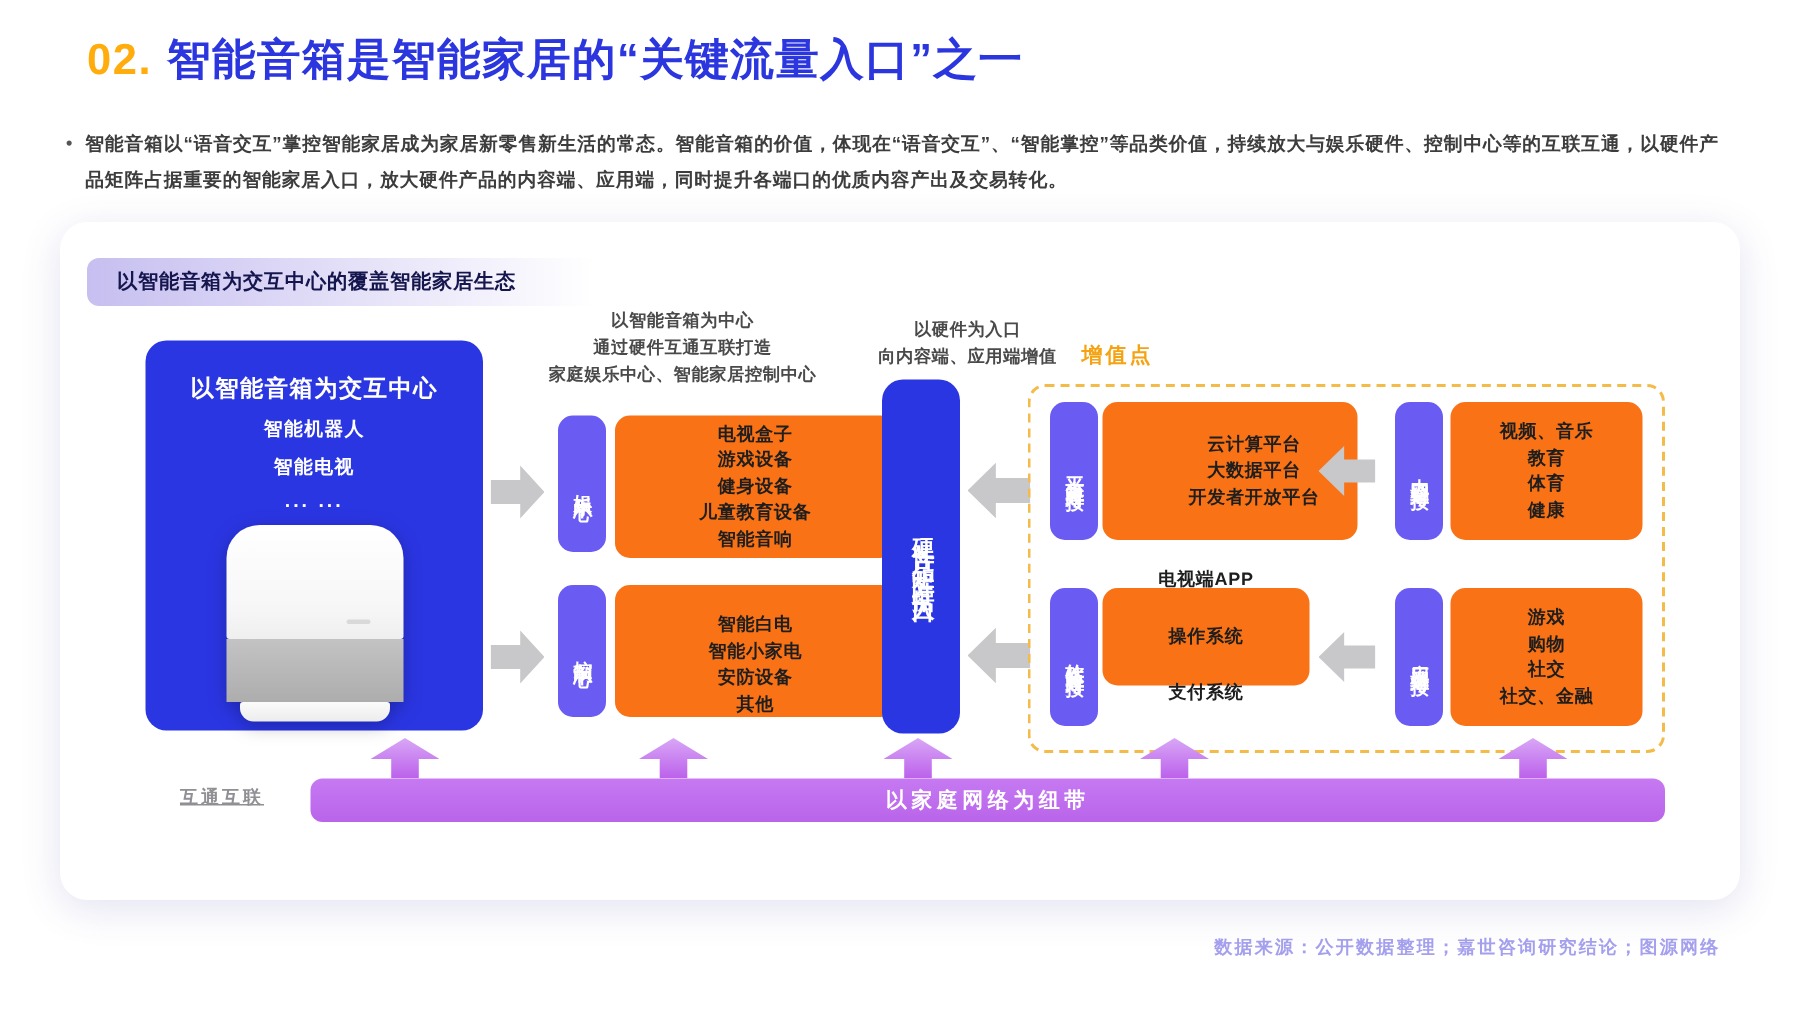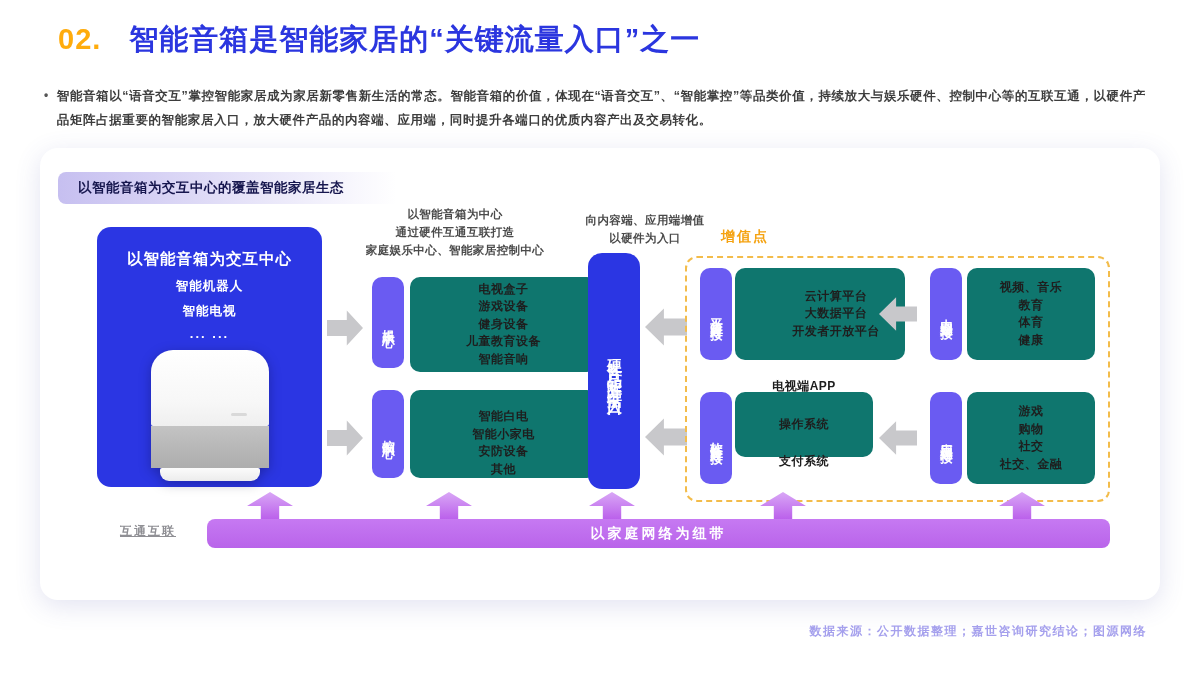--- a/index.html
+++ b/index.html
@@ -2,21 +2,21 @@
 <html><head>
 <meta charset="utf-8">
 <style>
   html,body{margin:0;padding:0;background:#ffffff;}
   .page{position:relative;width:1200px;height:675px;background:#ffffff;overflow:hidden;
         font-family:"Liberation Sans","DejaVu Sans",sans-serif;}
   .abs{position:absolute;}
 
   
   .title{left:58px;top:20px;font-size:29px;font-weight:800;letter-spacing:1px;white-space:nowrap;}
-  .title-num{color:#FFAC0C;margin-right:28px;}
+  .title-num{color:#FFAC0C;margin-right:10px;}
   .title-text{color:#2B36DF;margin-top:36px;}
 
   
   .bullet{left:44px;top:84px;width:1108px;font-size:12.5px;line-height:1.95;color:#3d3d3d;
           font-weight:600;letter-spacing:0.6px;display:flex;gap:8px;}
   .bullet .dot{flex:0 0 auto;font-size:12px;line-height:1.95;color:#555;}
 
   
   .card{left:40px;top:148px;width:1120px;height:452px;background:#ffffff;border-radius:18px;
         box-shadow:0 6px 26px rgba(76,83,170,0.16);}
@@ -52,21 +52,21 @@
            clip-path:polygon(100% 30%,45% 30%,45% 6%,0 50%,45% 94%,45% 70%,100% 70%);}
   .arrow-u{width:46px;height:27px;background:linear-gradient(180deg,#D9A7F6,#BB61EB);
            clip-path:polygon(50% 0,100% 52%,70% 52%,70% 100%,30% 100%,30% 52%,0 52%);}
 
   
   .pill{background:#6A5BF2;border-radius:10px;color:#fff;font-weight:800;
         display:flex;align-items:center;justify-content:center;
         writing-mode:vertical-rl;text-orientation:upright;letter-spacing:2px;font-size:12.5px;}
 
   
-  .gbox{background:#0f766e;border-radius:10px;display:flex;flex-direction:column;
+  .gbox{background:#f97316;border-radius:10px;display:flex;flex-direction:column;
         align-items:center;justify-content:center;color:#1e1e1e;font-weight:700;
         font-size:12px;letter-spacing:0.5px;}
   .gbox div{line-height:17.5px;}
 
   
   .pillar{left:548px;top:105px;width:52px;height:236px;background:#2B36E3;border-radius:14px;
           color:#fff;font-size:15px;font-weight:800;display:flex;align-items:center;justify-content:center;
           writing-mode:vertical-rl;text-orientation:upright;letter-spacing:5px;}
 
   
@@ -114,22 +114,22 @@
       <div class="hub-ellipsis">... ...</div>
       <div class="abs speaker">
         <div class="sp-top">
           <div class="sp-mark"></div>
         </div>
         <div class="sp-band"></div>
         <div class="sp-base"></div>
       </div>
     </div>
     <div class="abs note note-center">
+      <div>以硬件为入口</div>
       <div>向内容端、应用端增值</div>
-      <div>以硬件为入口</div>
     </div>
 
     <div class="abs arrow-r" style="left:287px;top:160px;"></div>
     <div class="abs arrow-r" style="left:287px;top:270px;"></div>
 
     <div class="abs pill" style="left:332px;top:129px;width:32px;height:91px;">娱乐中心</div>
     <div class="abs gbox" style="left:370px;top:129px;width:187px;height:95px;">
       <div>电视盒子</div>
       <div>游戏设备</div>
       <div>健身设备</div>

